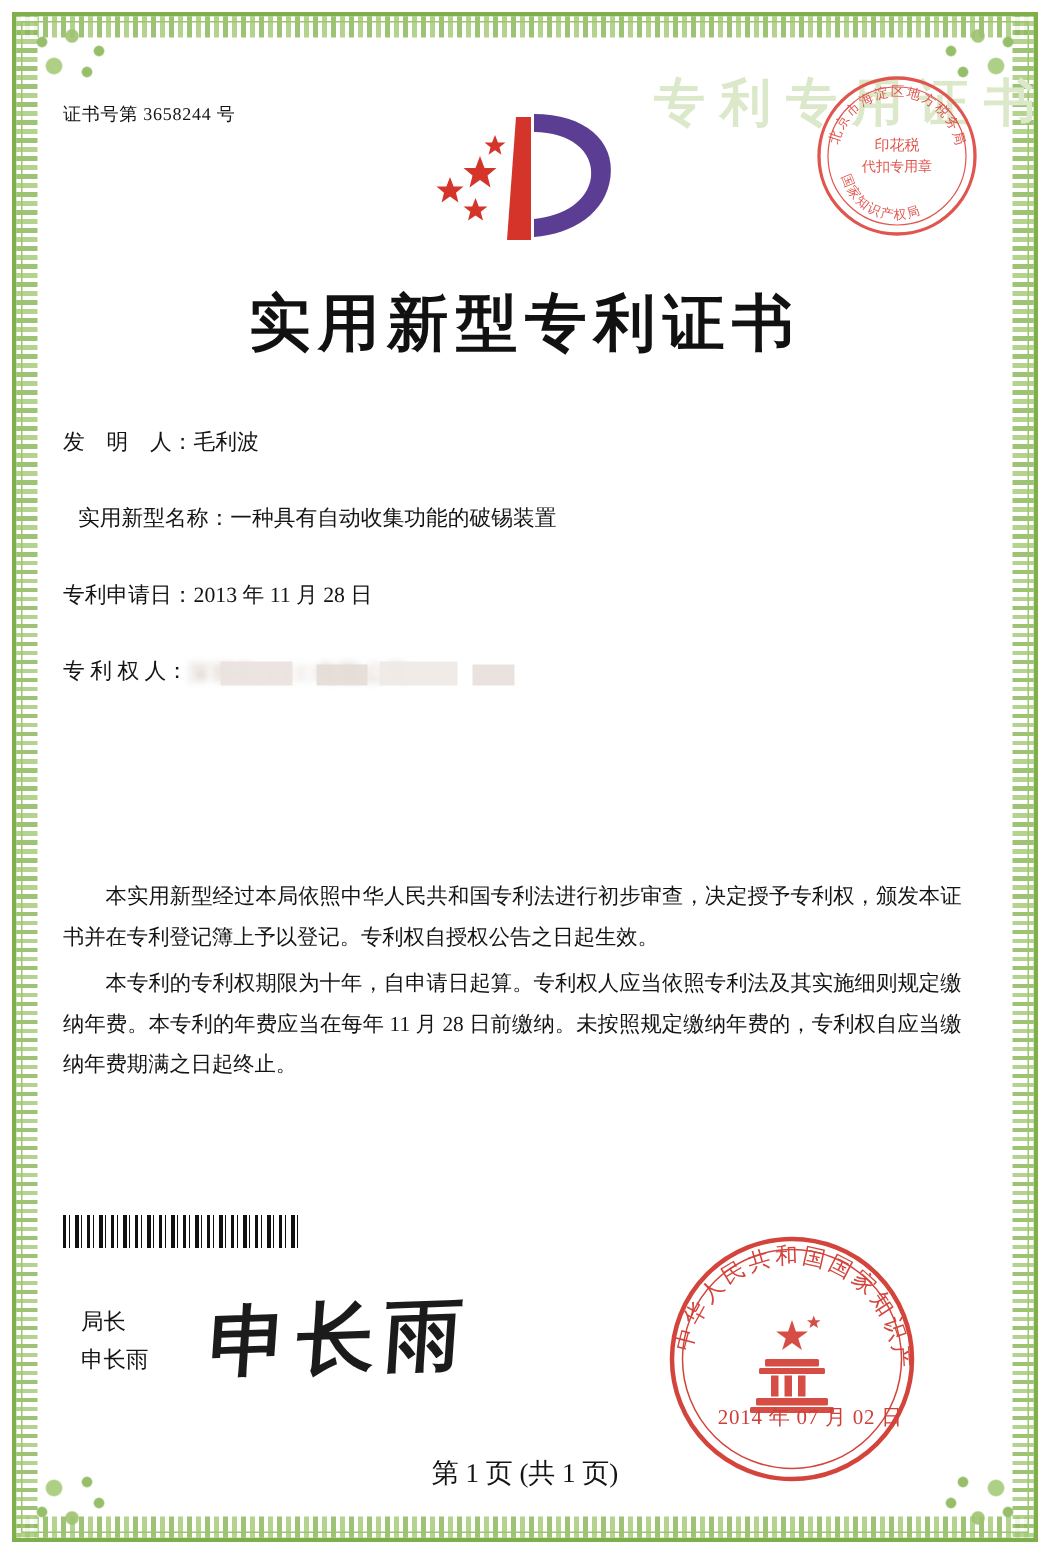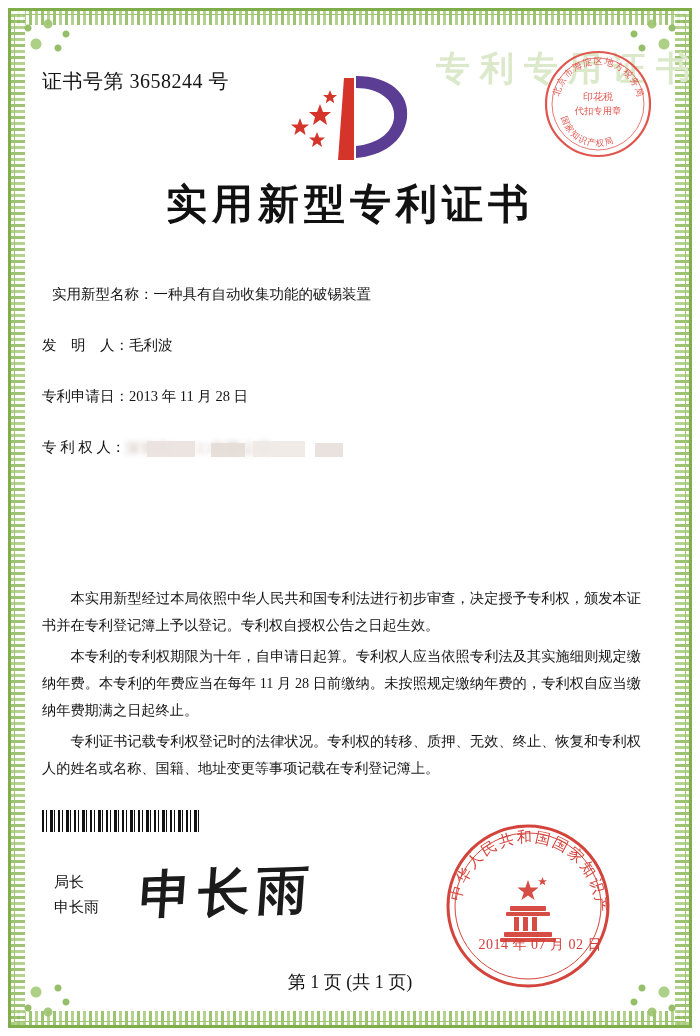--- a/index.html
+++ b/index.html
@@ -111,40 +111,40 @@
     left: 30px;
     right: 30px;
     top: 30px;
     bottom: 30px;
   }
 
   .cert-number {
     position: absolute;
     left: 12px;
     top: 38px;
-    font-size: 20px;
+    font-size: 12px;
     letter-spacing: 0.5px;
     color: #141414;
   }
 
   
   .emblem {
     position: absolute;
     left: 50%;
     transform: translateX(-50%);
     top: 38px;
     width: 160px;
     height: 105px;
   }
 
   .title {
     position: absolute;
     left: 0;
     right: 0;
-    top: 147px;
+    top: 158px;
     text-align: center;
     font-size: 41px;
     font-weight: bold;
     letter-spacing: 5px;
     color: #111;
     font-family: "Liberation Serif", serif;
   }
 
   .fields {
     position: absolute;
@@ -328,44 +328,43 @@
         </text>
         <text x="56" y="52" text-anchor="middle" font-size="10" fill="#e0564f" font-family="Liberation Serif, serif">印花税</text>
         <text x="56" y="66" text-anchor="middle" font-size="9.4" fill="#e0564f" font-family="Liberation Serif, serif">代扣专用章</text>
       </svg>
     </div>
 
     <div class="title">实用新型专利证书</div>
 
     <div class="fields">
 
+      <div class="field-row">
+        <span class="lbl">发　明　人：</span><span class="val">毛利波</span>
+      </div>
+
       <div class="field-row indent">
         <span class="lbl">实用新型名称：</span><span class="val">一种具有自动收集功能的破锡装置</span>
       </div>
 
-      <div class="field-row">
-        <span class="lbl">发　明　人：</span><span class="val">毛利波</span>
-      </div>
-
 
       <div class="field-row">
         <span class="lbl">专利申请日：</span><span class="val">2013 年 11 月 28 日</span>
       </div>
 
       <div class="field-row">
         <span class="lbl">专 利 权 人：</span><span class="redacted"><span class="blur-text">深圳市□□□□有限公司</span><span class="mask m1"></span><span class="mask m2"></span><span class="mask m3"></span><span class="mask m4"></span></span>
       </div>
 
 
     </div>
 
     <div class="paragraphs">
       <p>本实用新型经过本局依照中华人民共和国专利法进行初步审查，决定授予专利权，颁发本证书并在专利登记簿上予以登记。专利权自授权公告之日起生效。</p>
       <p>本专利的专利权期限为十年，自申请日起算。专利权人应当依照专利法及其实施细则规定缴纳年费。本专利的年费应当在每年 11 月 28 日前缴纳。未按照规定缴纳年费的，专利权自应当缴纳年费期满之日起终止。</p>
-      <p>专利证书记载专利权登记时的法律状况。专利权的转移、质押、无效、终止、恢复和专利权人的姓名或名称、国籍、地址变更等事项记载在专利登记簿上。</p>
     </div>
 
     <div class="barcode"></div>
 
     <div class="sign-label">
       <div>局长</div>
       <div>申长雨</div>
     </div>
 
     <div class="signature">申长雨</div>

